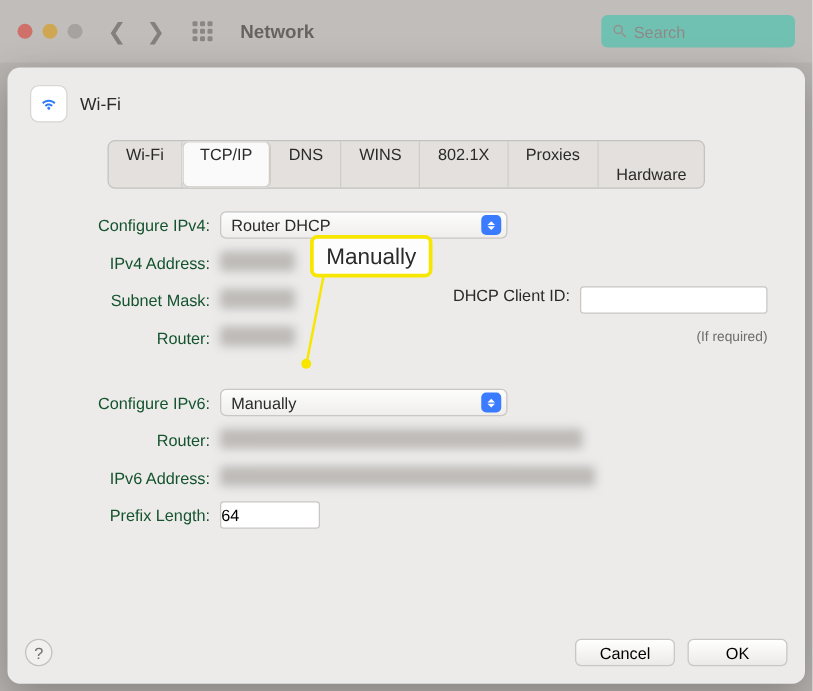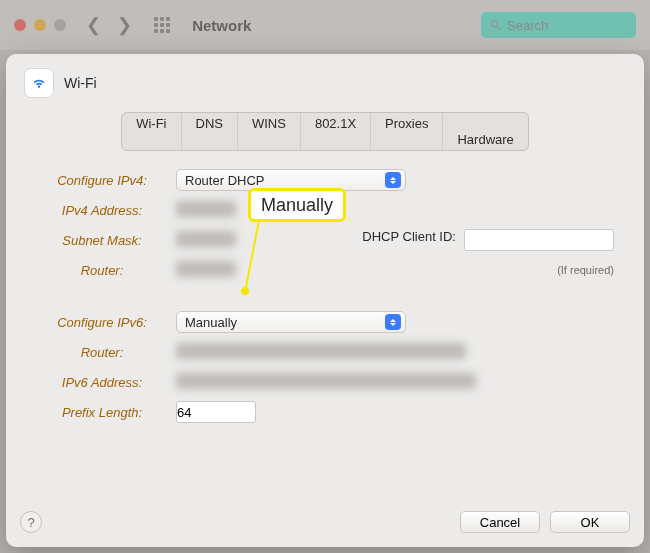--- a/index.html
+++ b/index.html
@@ -44,21 +44,21 @@
     .sheet-title { font-size: 14px; }
     
     .tabs { display: flex; justify-content: center; margin: 6px 0 14px; }
     .tabbar { display: flex; border-radius: 6px; overflow: hidden; border: 1px solid #c4c1be; background: #e3e0dd; }
     .tab { padding: 3px 14px; font-size: 13px; border-right: 1px solid #d0cdc9; cursor: default; }
     .tab:last-child { border-right: none; margin-top: 16px; }
     .tab.active { background: #fafafa; box-shadow: inset 0 0 0 1px #d0cdc9; border-radius: 5px; }
     
     .form { padding: 0 30px; flex: 1; }
     .row { display: flex; align-items: center; height: 30px; }
-    .row-label { width: 140px; text-align: center; padding-right: 8px; color: #a16207; font-style: italic; }
+    .row-label { width: 140px; text-align: right; padding-right: 8px; color: #14532d; }
     .row-value { flex: 0 0 auto; }
     .select { display: flex; align-items: center; justify-content: space-between; height: 22px; width: 230px; border: 1px solid #c9c6c3; border-radius: 5px; background: linear-gradient(#fdfdfd,#efeeec); padding: 0 4px 0 8px; }
     .select .chev { width: 16px; height: 16px; background: #3a7bff; border-radius: 4px; display: flex; flex-direction: column; align-items: center; justify-content: center; gap: 1px; }
     .select .chev::before, .select .chev::after { content: ""; width: 0; height: 0; border-left: 3px solid transparent; border-right: 3px solid transparent; }
     .select .chev::before { border-bottom: 3px solid #fff; }
     .select .chev::after { border-top: 3px solid #fff; }
     .blurred { display: inline-block; height: 16px; filter: blur(4px); background: #bdbab7; border-radius: 2px; }
     .shortblur { width: 60px; }
     .longblur { width: 290px; }
     .dhcp-side { margin-left: auto; display: flex; flex-direction: column; align-items: flex-end; gap: 6px; }
@@ -116,20 +116,21 @@
       <svg width="18" height="18" viewBox="0 0 24 24">
           <path d="M12 18.5c.9 0 1.6-.7 1.6-1.6S12.9 15.3 12 15.3s-1.6.7-1.6 1.6.7 1.6 1.6 1.6zm-4.3-4.9l1.5 1.5c.8-.8 1.8-1.2 2.8-1.2s2 .4 2.8 1.2l1.5-1.5c-1.2-1.2-2.7-1.8-4.3-1.8s-3.1.6-4.3 1.8zm-2.9-2.8l1.5 1.5c1.6-1.6 3.6-2.4 5.7-2.4s4.1.8 5.7 2.4l1.5-1.5C17.1 8.7 14.6 7.7 12 7.7s-5.1 1-7.2 3.1z"></path>
         </svg>
     </div>
     <div class="sheet-title">Wi-Fi</div>
   </div>
 
   <div class="tabs">
     <div class="tabbar">
       <div class="tab">Wi-Fi</div>
+      <div class="tab active">TCP/IP</div>
       <div class="tab">DNS</div>
       <div class="tab">WINS</div>
       <div class="tab">802.1X</div>
       <div class="tab">Proxies</div>
       <div class="tab">Hardware</div>
     </div>
   </div>
 
   <div class="form">
 

